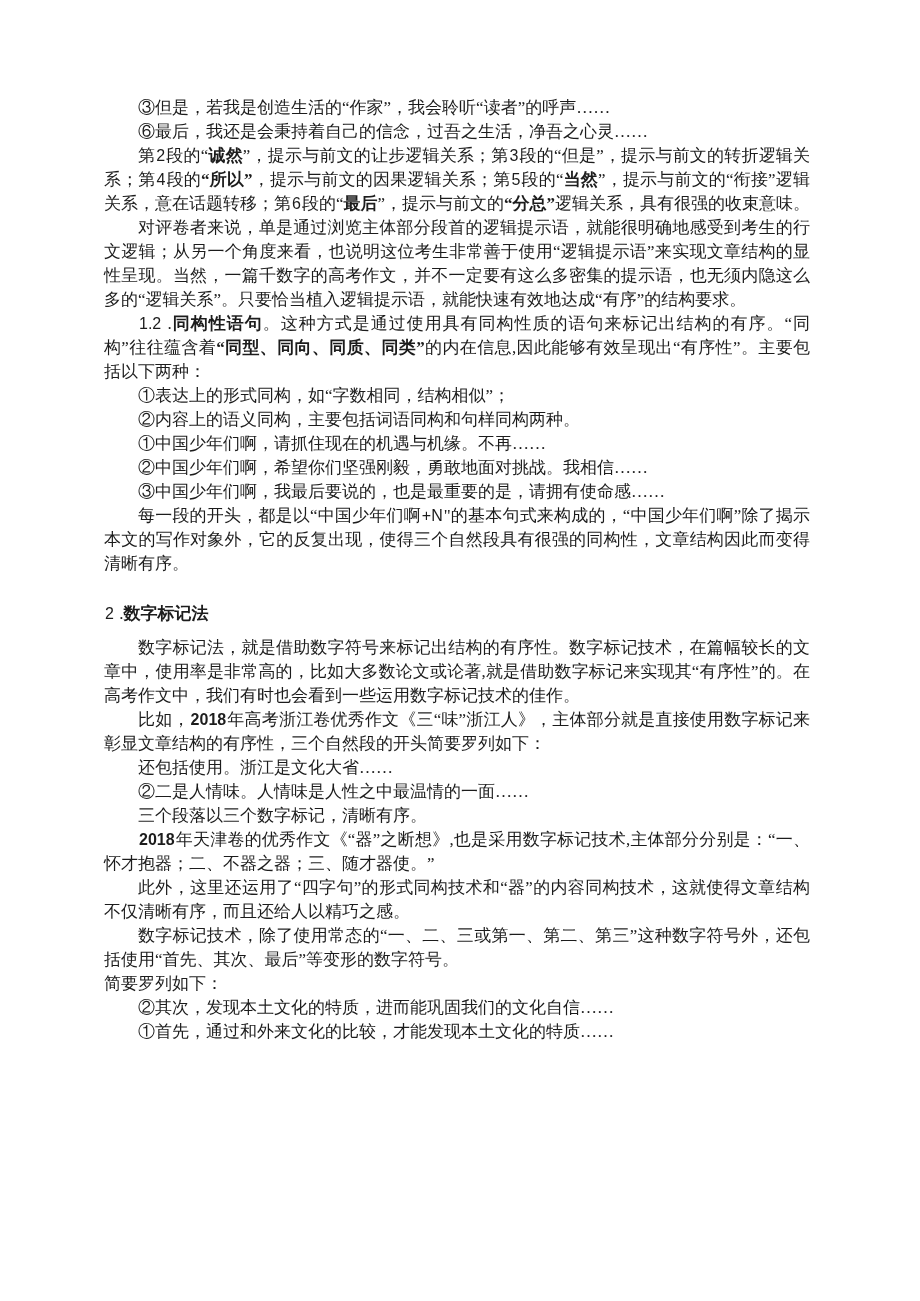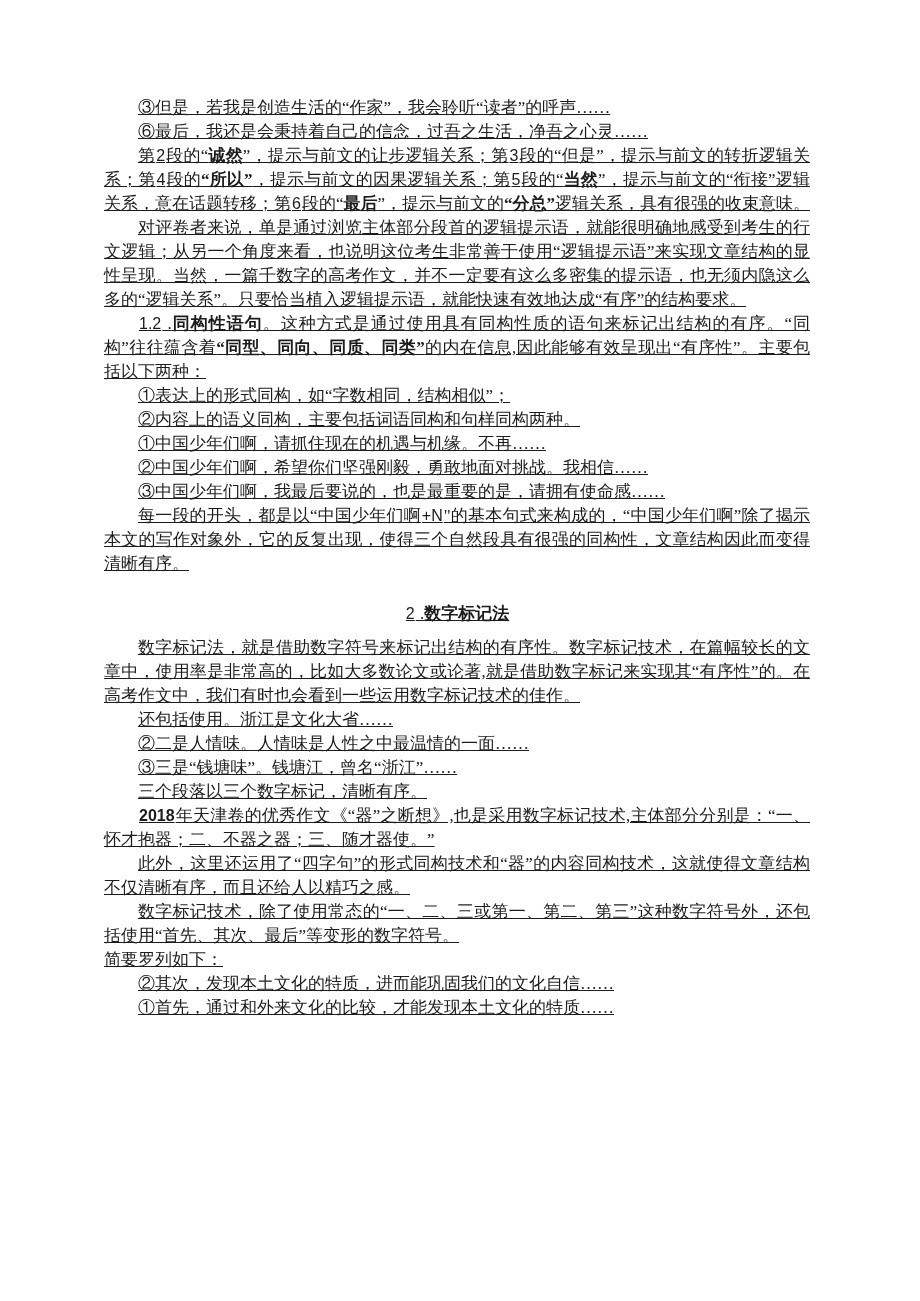--- a/index.html
+++ b/index.html
@@ -22,25 +22,23 @@
     width: 706px;
   }
   .doc p {
     margin: 0;
     font-size: 17px;
     line-height: 24px;
     text-align: justify;
     text-justify: inter-ideograph;
     text-indent: 2em;
     word-break: break-all;
-    text-decoration: underline;
   }
   .doc p.heading {
     text-indent: 0;
-    text-align: center;
     margin: 26px 0 10px 0;
   }
   .doc p.noindent {
     text-indent: 0;
   }
   .doc p:last-child {
     text-align-last: left;
   }
   .lat {
     font-family: "Liberation Sans", "DejaVu Sans", sans-serif;
@@ -60,23 +58,23 @@
       <p class="para"><span>对评卷者来说，单是通过浏览主体部分段首的逻辑提示语，就能很明确地感受到考生的行文逻辑；从另一个角度来看，也说明这位考生非常善于使用“逻辑提示语”来实现文章结构的显性呈现。当然，一篇千数字的高考作文，并不一定要有这么多密集的提示语，也无须内隐这么多的“逻辑关系”。只要恰当植入逻辑提示语，就能快速有效地达成“有序”的结构要求。</span></p>
       <p class="para"><span><span class="lat">1.2</span> .</span><b>同构性语句</b><span>。这种方式是通过使用具有同构性质的语句来标记出结构的有序。“同构”往往蕴含着</span><b>“同型、同向、同质、同类”</b><span>的内在信息,因此能够有效呈现出“有序性”。主要包括以下两种：</span></p>
       <p class="para"><span>①表达上的形式同构，如“字数相同，结构相似”；</span></p>
       <p class="para"><span>②内容上的语义同构，主要包括词语同构和句样同构两种。</span></p>
       <p class="para"><span>①中国少年们啊，请抓住现在的机遇与机缘。不再……</span></p>
       <p class="para"><span>②中国少年们啊，希望你们坚强刚毅，勇敢地面对挑战。我相信……</span></p>
       <p class="para"><span>③中国少年们啊，我最后要说的，也是最重要的是，请拥有使命感……</span></p>
       <p class="para"><span>每一段的开头，都是以“中国少年们啊<span class="lat">+N</span>"的基本句式来构成的，“中国少年们啊”除了揭示本文的写作对象外，它的反复出现，使得三个自然段具有很强的同构性，文章结构因此而变得清晰有序。</span></p>
       <p class="heading"><span><span class="lat">2</span> .</span><b>数字标记法</b></p>
       <p class="para"><span>数字标记法，就是借助数字符号来标记出结构的有序性。数字标记技术，在篇幅较长的文章中，使用率是非常高的，比如大多数论文或论著,就是借助数字标记来实现其“有序性”的。在高考作文中，我们有时也会看到一些运用数字标记技术的佳作。</span></p>
+      <p class="para"><span>比如，</span><b><span class="lat">2018</span></b><span>年高考浙江卷优秀作文《三“味”浙江人》，主体部分就是直接使用数字标记来彰显文章结构的有序性，三个自然段的开头简要罗列如下：</span></p>
       <p class="para"><span>还包括使用。浙江是文化大省……</span></p>
       <p class="para"><span>②二是人情味。人情味是人性之中最温情的一面……</span></p>
-      <p class="para"><span>③三是“钱塘味”。钱塘江，曾名“浙江”……</span></p>
       <p class="para"><span>三个段落以三个数字标记，清晰有序。</span></p>
       <p class="para"><b><span class="lat">2018</span></b><span>年天津卷的优秀作文《“器”之断想》,也是采用数字标记技术,主体部分分别是：“一、怀才抱器；二、不器之器；三、随才器使。”</span></p>
       <p class="para"><span>此外，这里还运用了“四字句”的形式同构技术和“器”的内容同构技术，这就使得文章结构不仅清晰有序，而且还给人以精巧之感。</span></p>
       <p class="para"><span>数字标记技术，除了使用常态的“一、二、三或第一、第二、第三”这种数字符号外，还包括使用“首先、其次、最后”等变形的数字符号。</span></p>
       <p class="noindent"><span>简要罗列如下：</span></p>
       <p class="para"><span>②其次，发现本土文化的特质，进而能巩固我们的文化自信……</span></p>
       <p class="para"><span>①首先，通过和外来文化的比较，才能发现本土文化的特质……</span></p>
     </div>
 </div>
 

